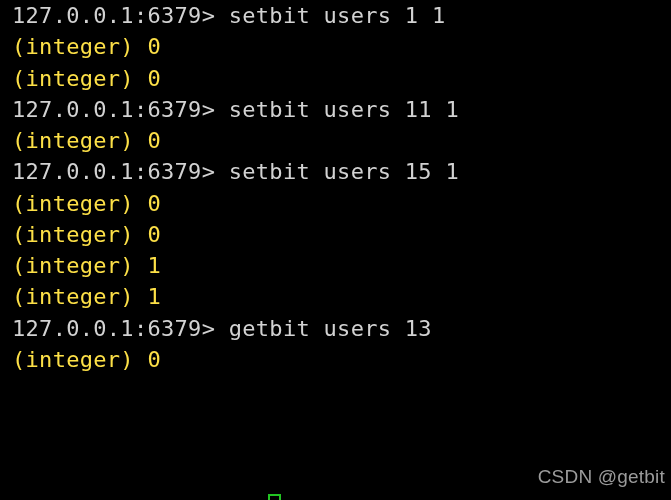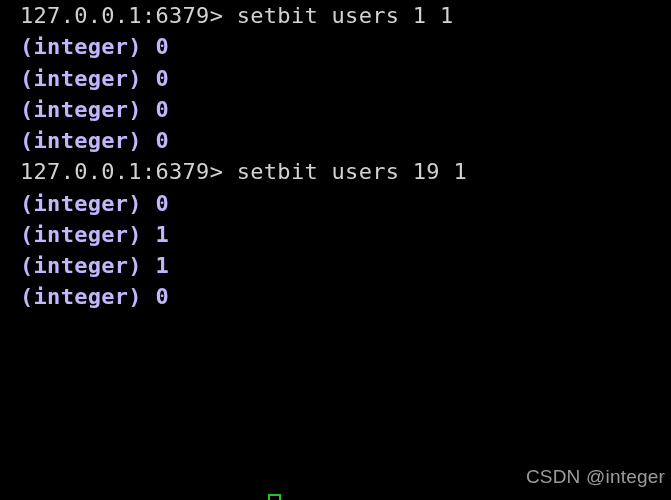--- a/index.html
+++ b/index.html
@@ -23,29 +23,28 @@
     width: 671px;
   }
   .term-line {
     display: block;
     height: 31.25px;
     line-height: 31.25px;
     font-size: 22px;
     letter-spacing: 0.30px;
     color: #cfcfcf;
     white-space: pre;
-    padding-left: 20px;
+    padding-left: 12px;
     box-sizing: border-box;
   }
   .term-line.prompt-line {
     color: #d2d2d2;
   }
   .term-line.reply-line {
-    color: #c4b5fd;
-    font-weight: bold;
+    color: #fde047;
   }
   #cursor {
     position: absolute;
     left: 268px;
     top: 494px;
     width: 13px;
     height: 9px;
     border: 2px solid #22c322;
     border-bottom: none;
     box-sizing: border-box;
@@ -64,26 +63,28 @@
 </style>
 </head>
 <body>
 
 <div id="terminal">
 
   <div id="lines">
       <div class="term-line prompt-line">127.0.0.1:6379&gt; setbit users 1 1</div>
       <div class="term-line reply-line">(integer) 0</div>
       <div class="term-line reply-line">(integer) 0</div>
+      <div class="term-line prompt-line">127.0.0.1:6379&gt; setbit users 11 1</div>
       <div class="term-line reply-line">(integer) 0</div>
+      <div class="term-line prompt-line">127.0.0.1:6379&gt; setbit users 15 1</div>
       <div class="term-line reply-line">(integer) 0</div>
-      <div class="term-line prompt-line">127.0.0.1:6379&gt; setbit users 19 1</div>
       <div class="term-line reply-line">(integer) 0</div>
       <div class="term-line reply-line">(integer) 1</div>
       <div class="term-line reply-line">(integer) 1</div>
+      <div class="term-line prompt-line">127.0.0.1:6379&gt; getbit users 13</div>
       <div class="term-line reply-line">(integer) 0</div>
     </div>
 
   <div id="cursor"></div>
 
-  <div id="watermark">CSDN @integer</div>
+  <div id="watermark">CSDN @getbit</div>
 
 </div>
 
 </body></html>

